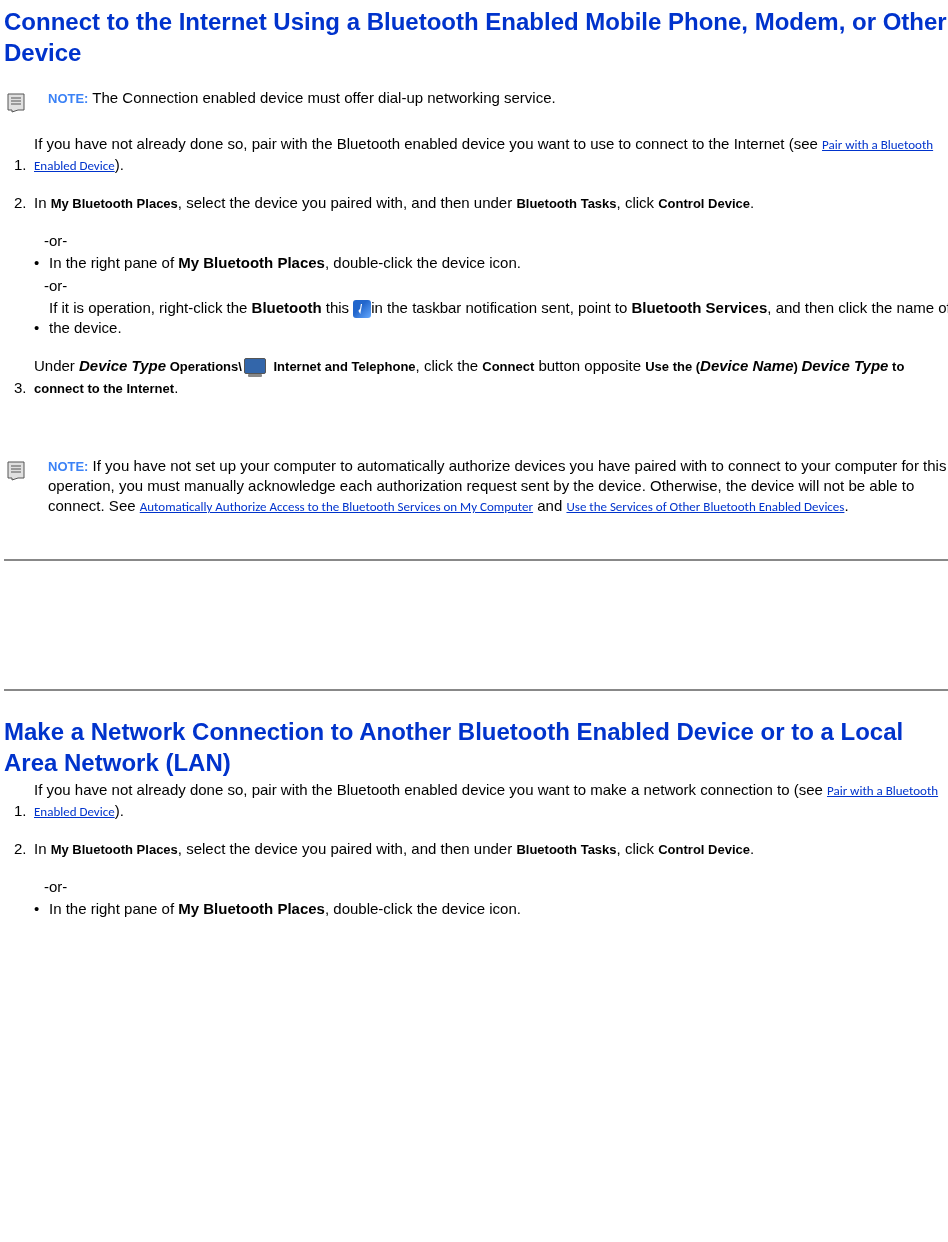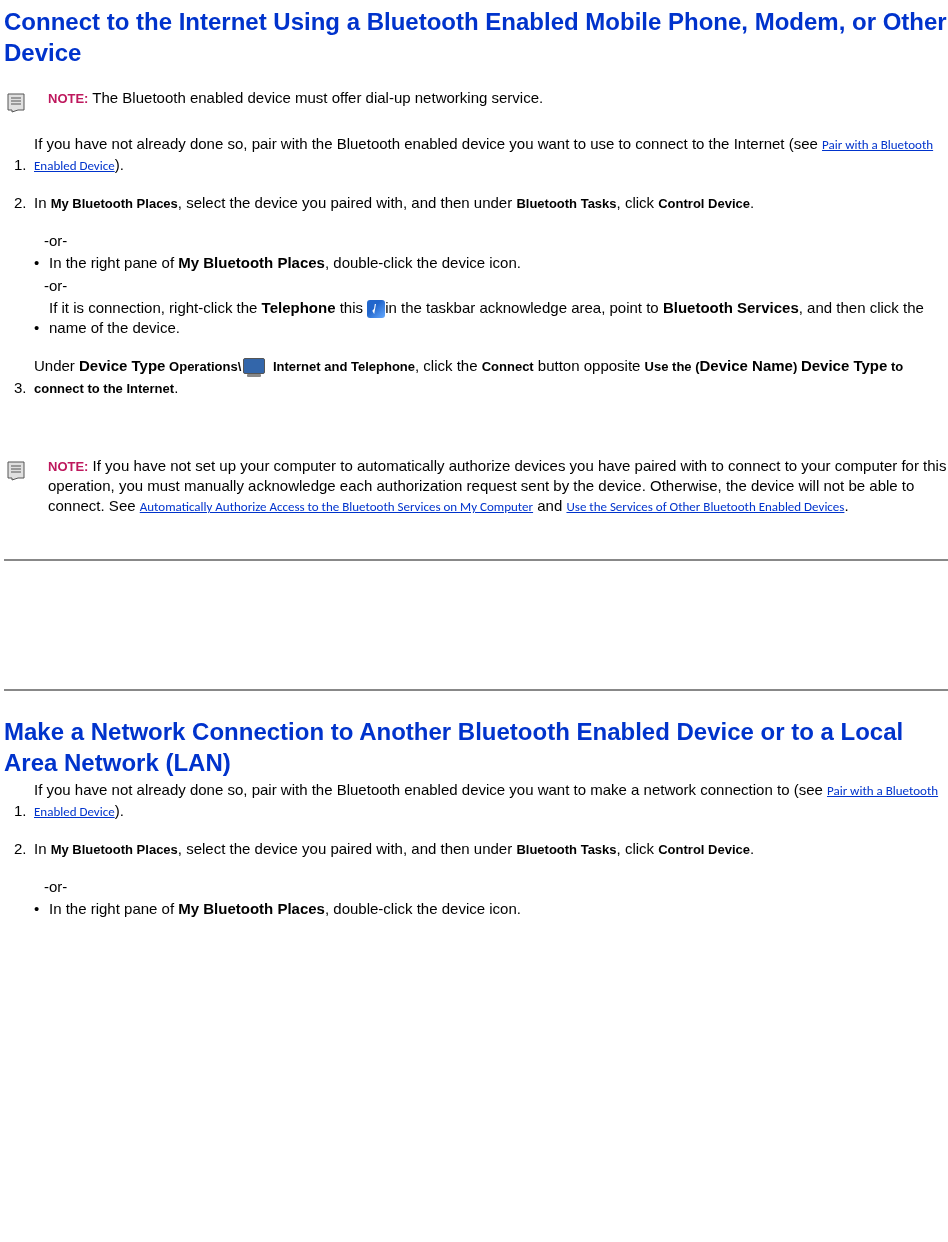--- a/index.html
+++ b/index.html
@@ -28,21 +28,21 @@
     width: 24px;
     height: 24px;
     flex-shrink: 0;
     margin-right: 10px;
     margin-top: 2px;
     display: inline-flex;
     align-items: center;
     justify-content: center;
   }
   .note-label {
-    color: #be185d;
+    color: #3b82f6;
     font-weight: bold;
     font-size: 13px;
     font-family: Arial, sans-serif;
   }
   .note-text {
     font-size: 15px;
     flex: 1;
     padding-left: 10px;
   }
   .numbered-item {
@@ -83,20 +83,21 @@
   }
   .bold-ui {
     font-weight: bold;
     font-size: 13px;
     font-family: Arial, sans-serif;
   }
   .bold-regular {
     font-weight: bold;
   }
   .italic-bold {
+    font-style: italic;
     font-weight: bold;
   }
   hr.thin {
     border: none;
     border-top: 2px solid #888;
     margin: 4px 0;
   }
   .spacer-large {
     height: 120px;
   }
@@ -154,21 +155,21 @@
   <span class="note-icon">
     <svg width="24" height="24" viewBox="0 0 24 24">
       <rect x="0" y="0" width="24" height="24" fill="none"></rect>
       <path d="M4 4 L4 20 L8 20 L8 22 L14 20 L20 20 L20 4 Z" fill="#e0e0e0" stroke="#555" stroke-width="1"></path>
       <line x1="7" y1="8" x2="17" y2="8" stroke="#555" stroke-width="1"></line>
       <line x1="7" y1="11" x2="17" y2="11" stroke="#555" stroke-width="1"></line>
       <line x1="7" y1="14" x2="17" y2="14" stroke="#555" stroke-width="1"></line>
     </svg>
   </span>
   <div class="note-text">
-    <span class="note-label">NOTE:</span><span> The Bluetooth enabled device must offer dial-up networking service.</span>
+    <span class="note-label">NOTE:</span><span> The Connection enabled device must offer dial-up networking service.</span>
   </div>
 </div>
 
 <div class="numbered-item">
   <span class="num">1.</span>
   <span>If you have not already done so, pair with the Bluetooth enabled device you want to use to connect to the Internet (see </span><a href="#" class="inline-link">Pair with a Bluetooth Enabled Device</a><span>).</span>
 </div>
 
 <div class="numbered-item">
   <span class="num">2.</span>
@@ -177,21 +178,21 @@
 
 <div class="sub-list">
   <div class="or-text">-or-</div>
   <div class="sub-item">
     <span class="bullet">•</span>
     <span>In the right pane of </span><span class="bold-regular">My Bluetooth Places</span><span>, double-click the device icon.</span>
   </div>
   <div class="or-text">-or-</div>
   <div class="sub-item">
     <span class="bullet">•</span>
-    <span>If it is connection, right-click the </span><span class="bold-regular">Telephone</span><span> this </span><span class="small-img"></span><span>in the taskbar acknowledge area, point to </span><span class="bold-regular">Bluetooth Services</span><span>, and then click the name of the device.</span>
+    <span>If it is operation, right-click the </span><span class="bold-regular">Bluetooth</span><span> this </span><span class="small-img"></span><span>in the taskbar notification sent, point to </span><span class="bold-regular">Bluetooth Services</span><span>, and then click the name of the device.</span>
   </div>
 </div>
 
 <div class="numbered-item">
   <span class="num">3.</span>
   <span>Under </span><span class="italic-bold">Device Type</span><span class="bold-ui"> Operations\</span><span class="comp-img"></span><span class="bold-ui"> Internet and Telephone</span><span>, click the </span><span class="bold-ui">Connect</span><span> button opposite </span><span class="bold-ui">Use the (</span><span class="italic-bold">Device Name</span><span class="bold-ui">) </span><span class="italic-bold">Device Type</span><span class="bold-ui"> to connect to the Internet</span><span>.</span>
 </div>
 
 <br>
 

